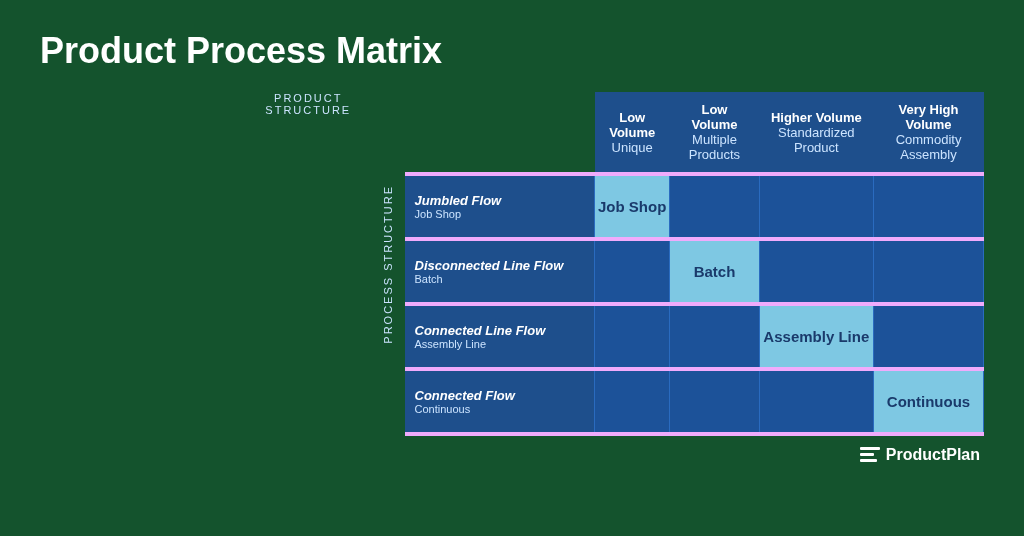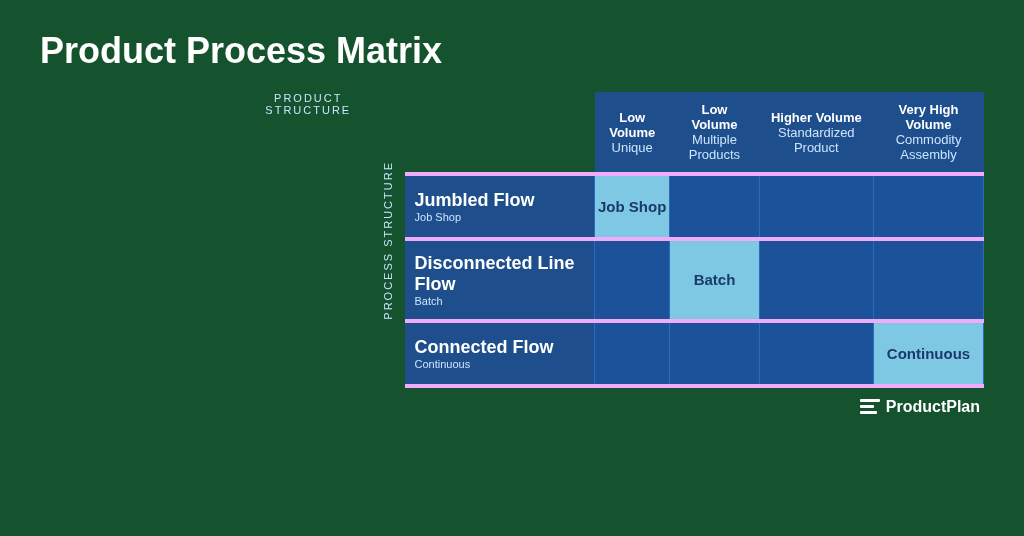--- a/index.html
+++ b/index.html
@@ -108,23 +108,24 @@
     .row-label-cell {
       background: #1e4f8c;
       color: #ffffff;
       padding: 12px 10px;
       vertical-align: middle;
       text-align: left;
       width: 190px;
     }
 
     .row-label-cell .main-label {
-      font-size: 18px;
+      font-size: 13px;
       font-weight: 700;
       display: block;
+      font-style: italic;
     }
 
     .row-label-cell .sub-label {
       font-size: 11px;
       font-weight: 400;
       color: #cce4ff;
       display: block;
     }
 
     
@@ -228,20 +229,30 @@
                 <td class="data-cell"></td>
               </tr>
               <tr>
                 <td class="row-label-cell">
                   <span class="main-label">Disconnected Line Flow</span>
                   <span class="sub-label">Batch</span>
                 </td>
                 <td class="data-cell"></td>
                 <td class="data-cell highlighted"><span class="cell-text">Batch</span></td>
                 <td class="data-cell"></td>
+                <td class="data-cell"></td>
+              </tr>
+              <tr>
+                <td class="row-label-cell">
+                  <span class="main-label">Connected Line Flow</span>
+                  <span class="sub-label">Assembly Line</span>
+                </td>
+                <td class="data-cell"></td>
+                <td class="data-cell"></td>
+                <td class="data-cell highlighted"><span class="cell-text">Assembly Line</span></td>
                 <td class="data-cell"></td>
               </tr>
               <tr>
                 <td class="row-label-cell">
                   <span class="main-label">Connected Flow</span>
                   <span class="sub-label">Continuous</span>
                 </td>
                 <td class="data-cell"></td>
                 <td class="data-cell"></td>
                 <td class="data-cell"></td>

